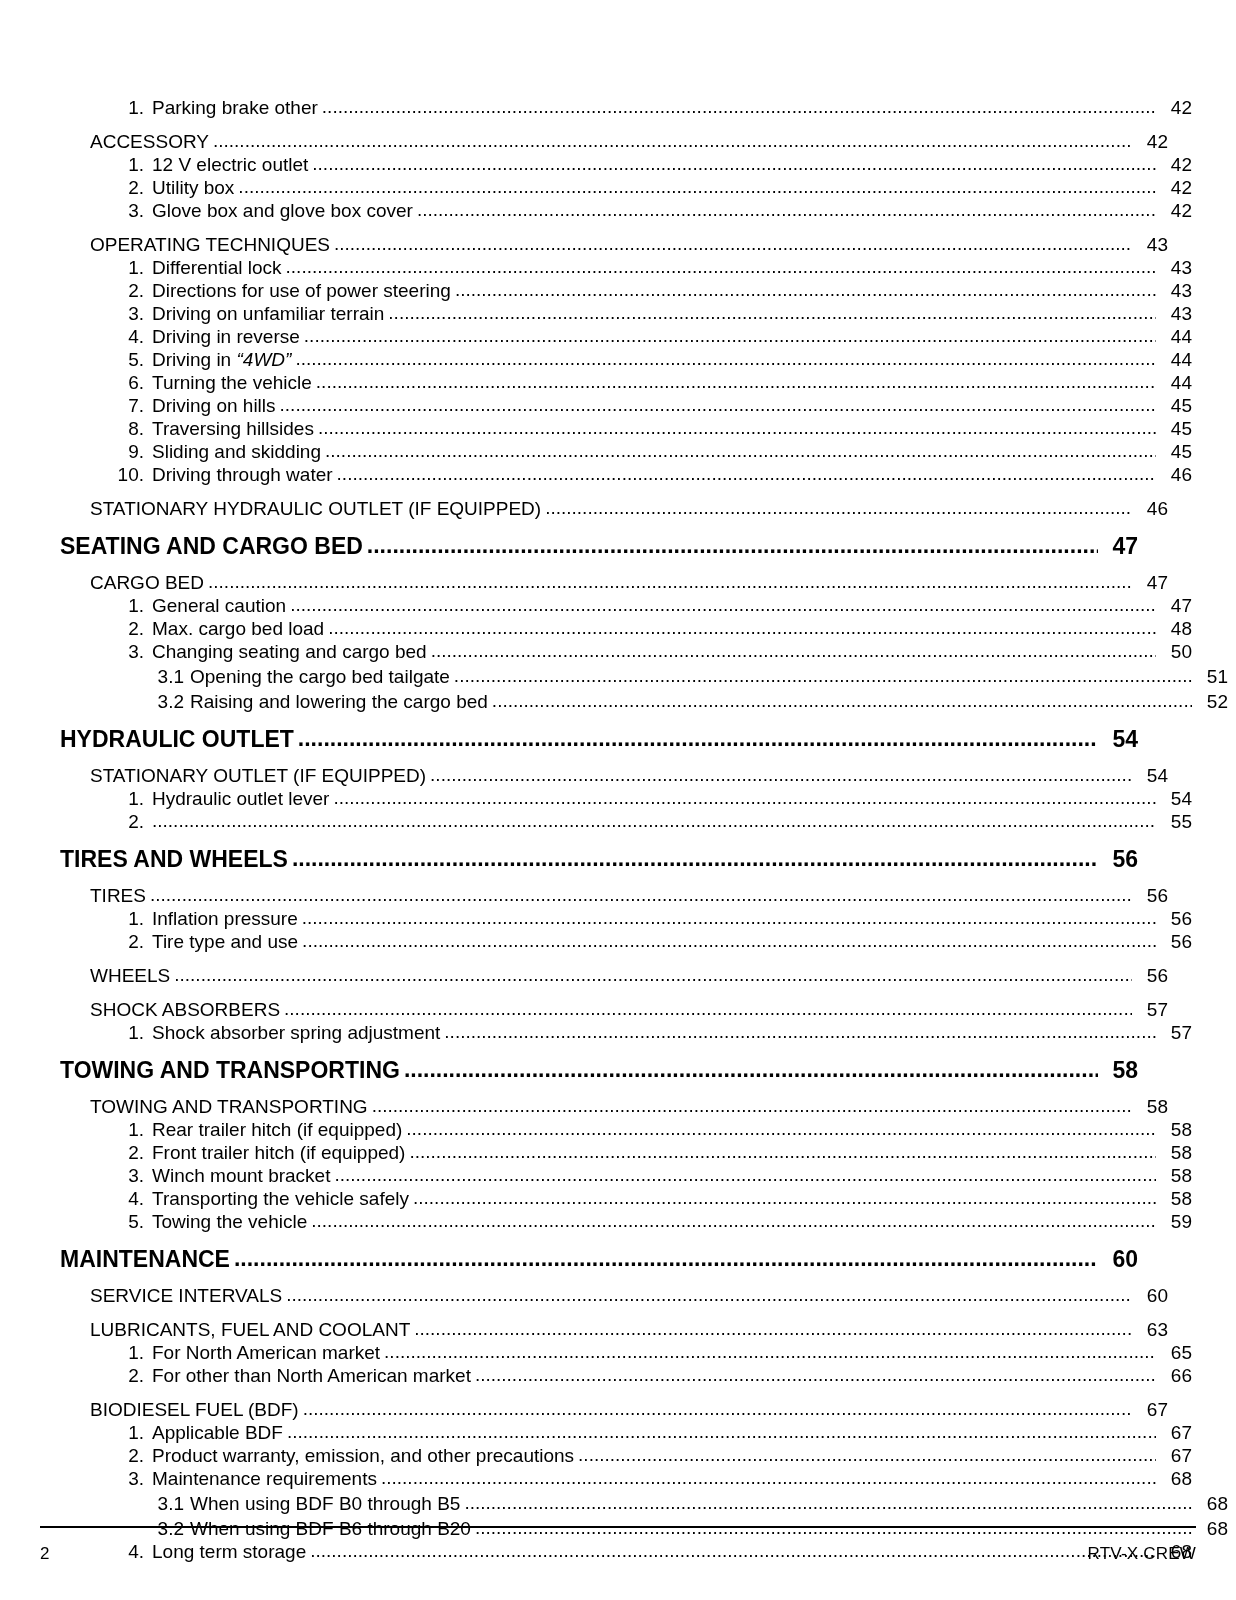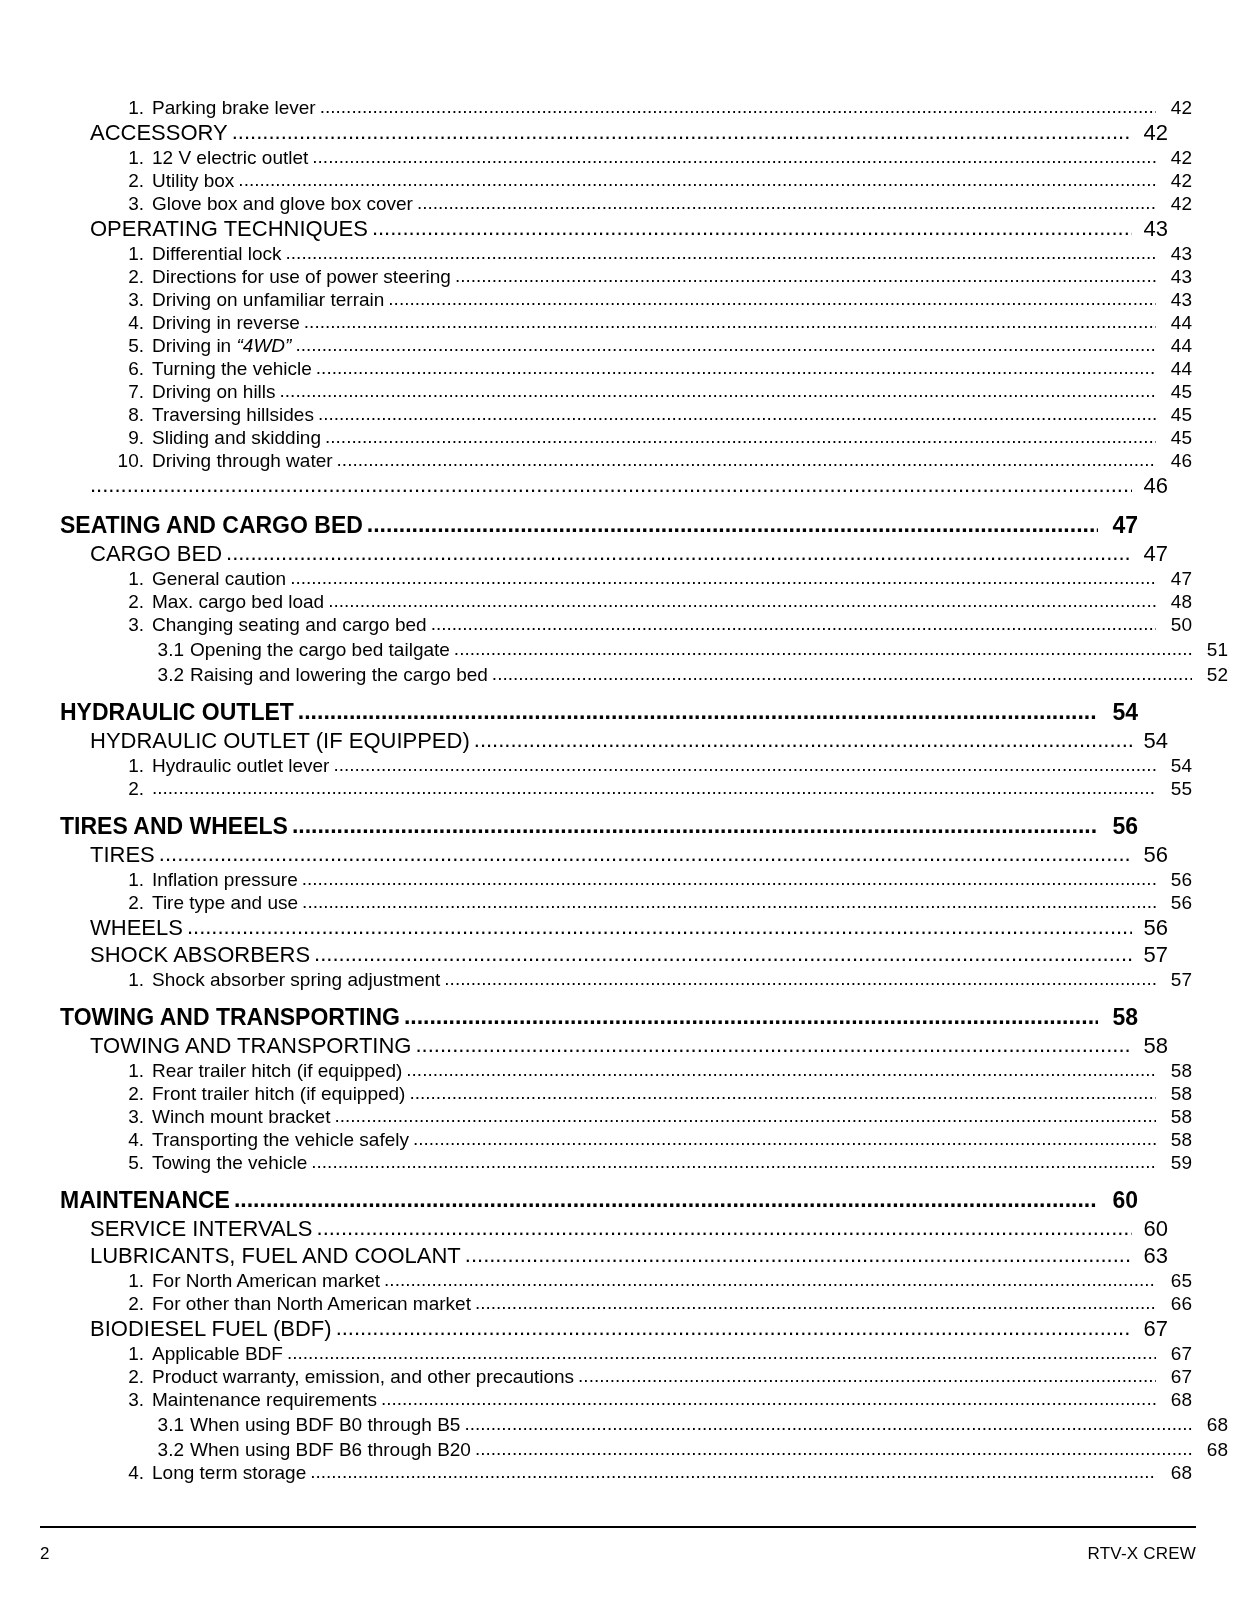--- a/index.html
+++ b/index.html
@@ -64,23 +64,23 @@
     margin-top: 13px;
     margin-bottom: 2px;
     padding-left: 2px;
     justify-content: space-between;
   }
   .lvl0 .pg { min-width: 38px; }
   .lvl0 .leader { font-size: 23px; }
 
   
   .lvl1 {
-    font-size: 22px;
+    font-size: 19px;
     padding-left: 32px;
-    margin-top: 1px;
+    margin-top: 12px;
   }
   .lvl1 .pg { min-width: 34px; }
 
   
   .lvl2 {
     font-size: 19px;
     padding-left: 56px;
     margin-top: 1px;
   }
   .lvl2 .num { min-width: 30px; margin-right: 8px; }
@@ -116,21 +116,21 @@
   .footer-right { letter-spacing: 0.2px; }
 </style>
 </head>
 <body>
 
 <div class="page">
 
   <div class="toc" id="toc-container">
       <div class="toc-row lvl2">
         <span class="num">1.</span>
-        <span class="label">Parking brake lever</span>
+        <span class="label">Parking brake other</span>
         <span class="leader"></span>
         <span class="pg">42</span>
       </div>
       <div class="toc-row lvl1">
         <span class="label">ACCESSORY</span>
         <span class="leader"></span>
         <span class="pg">42</span>
       </div>
       <div class="toc-row lvl2">
         <span class="num">1.</span>
@@ -209,20 +209,21 @@
         <span class="leader"></span>
         <span class="pg">45</span>
       </div>
       <div class="toc-row lvl2">
         <span class="num">10.</span>
         <span class="label">Driving through water</span>
         <span class="leader"></span>
         <span class="pg">46</span>
       </div>
       <div class="toc-row lvl1">
+        <span class="label">STATIONARY HYDRAULIC OUTLET (IF EQUIPPED)</span>
         <span class="leader"></span>
         <span class="pg">46</span>
       </div>
       <div class="toc-row lvl0">
         <span class="label">SEATING AND CARGO BED</span>
         <span class="leader"></span>
         <span class="pg">47</span>
       </div>
       <div class="toc-row lvl1">
         <span class="label">CARGO BED</span>
@@ -258,21 +259,21 @@
         <span class="label">Raising and lowering the cargo bed</span>
         <span class="leader"></span>
         <span class="pg">52</span>
       </div>
       <div class="toc-row lvl0">
         <span class="label">HYDRAULIC OUTLET</span>
         <span class="leader"></span>
         <span class="pg">54</span>
       </div>
       <div class="toc-row lvl1">
-        <span class="label">HYDRAULIC OUTLET (IF EQUIPPED)</span>
+        <span class="label">STATIONARY OUTLET (IF EQUIPPED)</span>
         <span class="leader"></span>
         <span class="pg">54</span>
       </div>
       <div class="toc-row lvl2">
         <span class="num">1.</span>
         <span class="label">Hydraulic outlet lever</span>
         <span class="leader"></span>
         <span class="pg">54</span>
       </div>
       <div class="toc-row lvl2">

